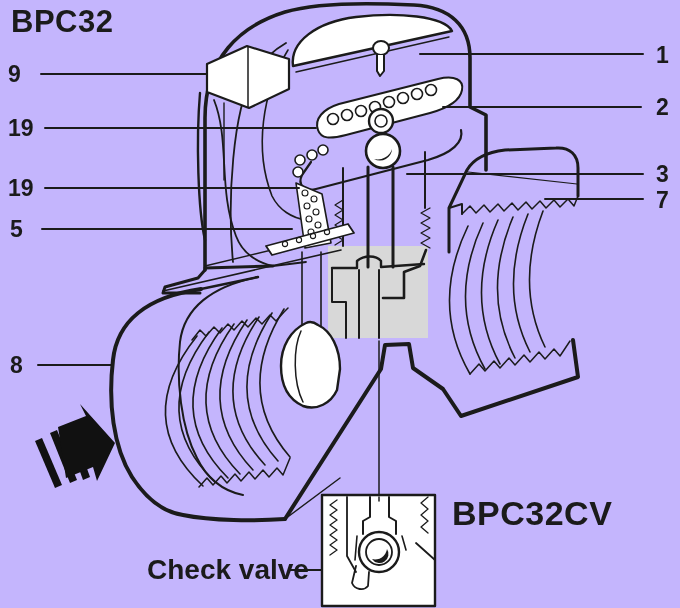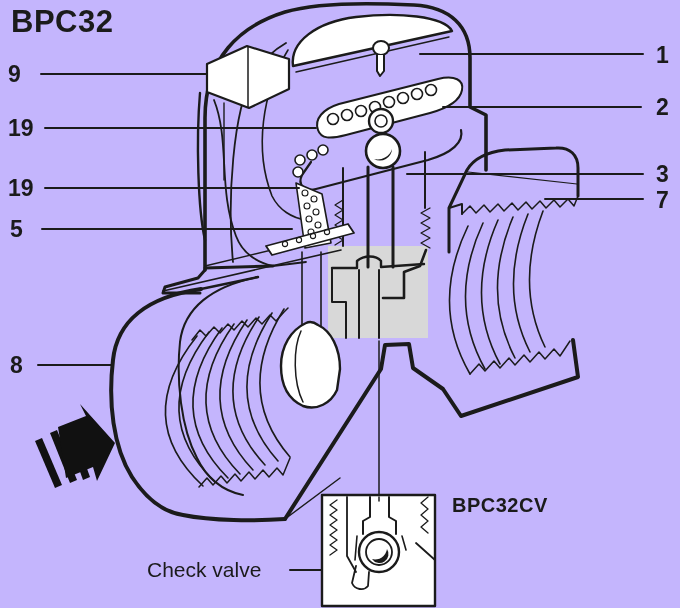--- a/index.html
+++ b/index.html
@@ -2,22 +2,22 @@
 <html><head>
 <meta charset="utf-8">
 <style>
   html,body{margin:0;padding:0;background:#fff;}
   #stage{position:relative;width:680px;height:608px;background:#c4b5fd;overflow:hidden;
          font-family:"Liberation Sans", sans-serif;}
   #art{position:absolute;left:0;top:0;}
   .txt{position:absolute;color:#1b1b1b;white-space:nowrap;}
   .title{left:11px;top:4px;font-size:31px;font-weight:bold;letter-spacing:.5px;}
   .co{font-size:23px;font-weight:bold;transform:translateY(-50%);}
-  .variant{left:452px;font-size:20px;font-weight:bold;letter-spacing:.5px;}
-  .caption{font-size:21px;font-weight:normal;transform:translateY(-50%);}
+  .variant{left:452px;font-size:34px;font-weight:bold;letter-spacing:.5px;}
+  .caption{font-size:28px;font-weight:bold;transform:translateY(-50%);}
 </style>
 </head>
 <body>
 
 <div id="stage">
 
   <svg id="art" width="680" height="608" viewBox="0 0 680 608">
 
     <rect x="328" y="246" width="100" height="92" fill="#d8d8d8" stroke="none"></rect>
 

